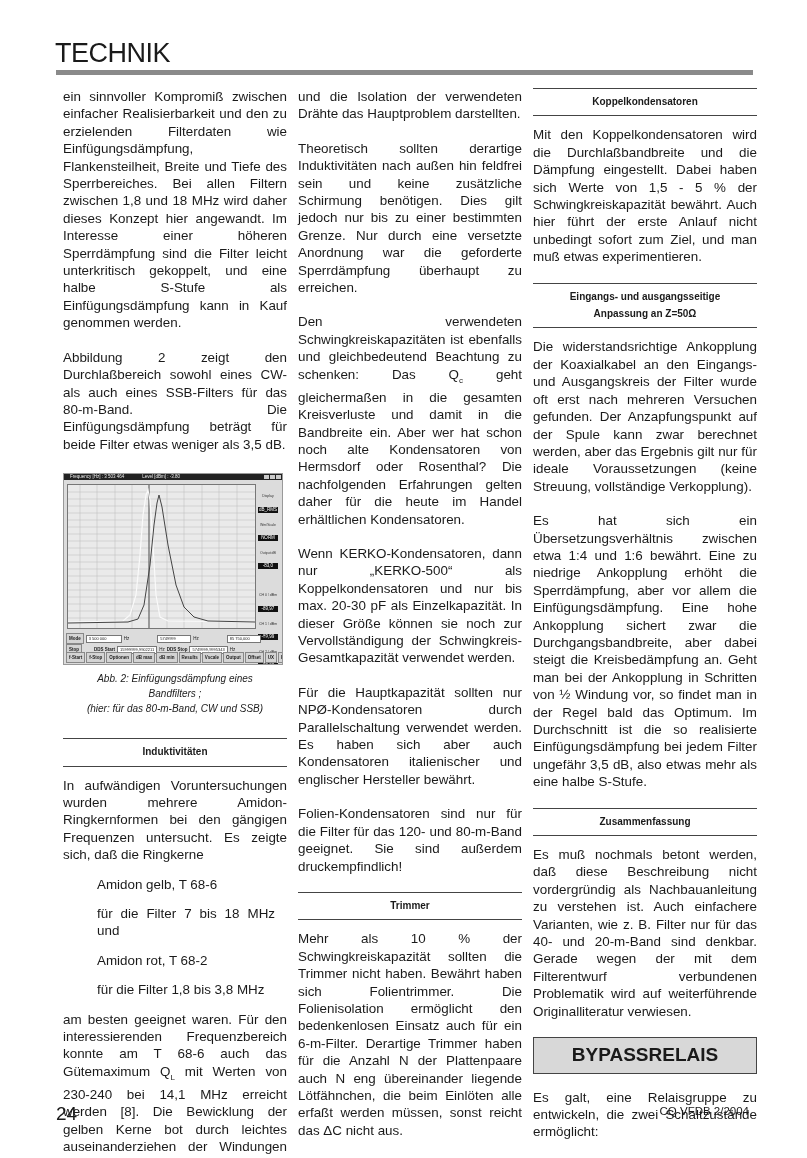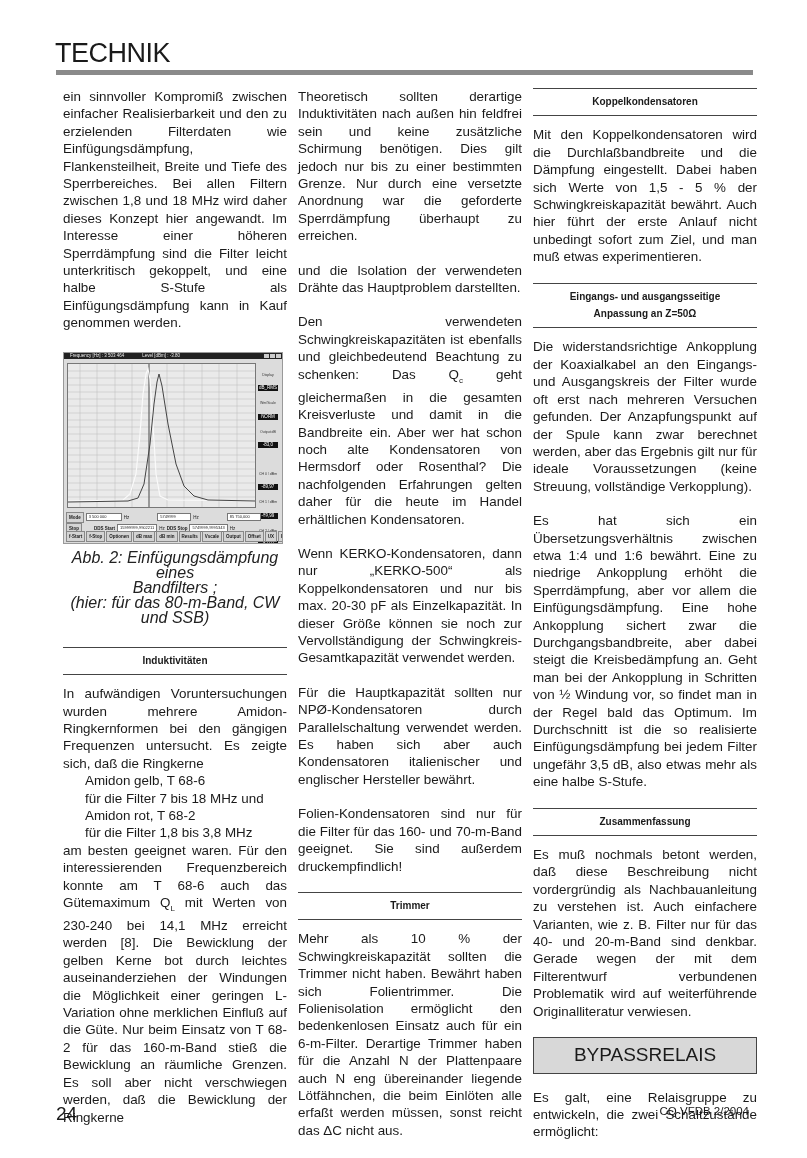--- a/index.html
+++ b/index.html
@@ -7,52 +7,53 @@
          font-family: "Liberation Sans", sans-serif; color: #1a1a1a; }
   .header-title { position: absolute; left: 55px; top: 38px; font-size: 27px; font-weight: normal;
                   letter-spacing: -0.5px; color: #1a1a1a; font-family: "Liberation Sans", sans-serif; }
   .header-bar { position: absolute; left: 56px; top: 70px; width: 697px; height: 5px; background: #8a8a8a; }
   .col { position: absolute; top: 88px; width: 224px; font-size: 13.4px; line-height: 17.4px; }
   .col-1 { left: 63px; }
   .col-2 { left: 298px; }
   .col-3 { left: 533px; }
   .col p { margin: 0 0 17px 0; text-align: justify; hyphens: manual; }
   .col p.last { margin-bottom: 0; }
-  .indent { padding-left: 22px; text-align: right; margin: 0 !important; }
+  .indent { padding-left: 22px; text-align: right; margin: 12px !important; }
   .section-head { border-top: 1.5px solid #444; border-bottom: 1.5px solid #444; text-align: center;
                   font-weight: bold; font-size: 10px; padding: 4px 0 5px 0; margin: 0 0 10px 0; }
   .figure { width: 218px; height: 190px; background: #dcdcdc; border: 1px solid #999; margin: 20px 0 6px 0;
             position: relative; font-size: 4px; overflow: hidden; }
   .fig-titlebar { position: absolute; left: 0; top: 0; right: 0; height: 6px; background: #222; color: #eee;
                   font-size: 4.5px; line-height: 6px; padding-left: 6px; display: flex; gap: 18px; }
   .fig-winbtns { position: absolute; right: 1px; top: 1px; display: flex; gap: 1px; }
   .fig-winbtns span { width: 5px; height: 4px; background: #ccc; display: block; }
   .fig-plot { position: absolute; left: 3px; top: 10px; width: 187px; height: 143px; background: #eaeaea;
               border: 1px solid #777; }
   .fig-side { position: absolute; right: 2px; top: 10px; width: 24px; height: 143px; }
   .side-label { font-size: 3.5px; color: #333; text-align: center; margin-top: 4px; }
   .side-box { background: #111; color: #fff; font-size: 4.5px; text-align: center; height: 6px; line-height: 6px; margin: 1px 2px 0 2px; }
   .fig-row { position: absolute; left: 2px; right: 2px; display: flex; align-items: center; gap: 2px; font-size: 4.5px; }
   .fig-btn { background: #d4d4d4; border: 1px solid #888; padding: 0 2px; height: 9px; line-height: 9px; font-weight: bold; font-size: 4.5px; white-space: nowrap; }
   .fig-field { background: #fff; border: 1px solid #777; height: 6px; line-height: 6px; padding: 0 2px; font-size: 4px; }
-  .caption { font-style: italic; text-align: center; font-size: 16px; line-height: 15px; margin: 4px 0 22px 0; color: #222; }
-  .box-head { border: 1.5px solid #444; background: #d8d8d8; text-align: center; font-weight: normal;
+  .caption { font-style: italic; text-align: center; font-size: 10px; line-height: 15px; margin: 4px 0 22px 0; color: #222; }
+  .box-head { border: 1.5px solid #444; background: #d8d8d8; text-align: center; font-weight: bold;
               font-size: 19px; padding: 8px 0 9px 0; margin: 4px 0 15px 0; }
   .footer-page { position: absolute; left: 56px; top: 1103px; font-size: 19px; }
   .footer-mag { position: absolute; right: 58px; top: 1105px; font-size: 11.5px; }
   sub { font-size: 8px; }
 </style>
 </head>
 <body>
 
 <div class="header-title">TECHNIK</div>
 <div class="header-bar"></div>
 
 <div class="col col-1">
   <p>ein sinnvoller Kompromiß zwischen einfacher Realisierbarkeit und den zu erzielenden Filterdaten wie Einfügungsdämpfung, Flankensteilheit, Breite und Tiefe des Sperrbereiches. Bei allen Filtern zwischen 1,8 und 18 MHz wird daher dieses Konzept hier angewandt. Im Interesse einer höheren Sperrdämpfung sind die Filter leicht unterkritisch gekoppelt, und eine halbe S-Stufe als Einfügungsdämpfung kann in Kauf genommen werden.</p>
+  <p class="last">Abbildung 2 zeigt den Durchlaßbereich sowohl eines CW- als auch eines SSB-Filters für das 80-m-Band. Die Einfügungsdämpfung beträgt für beide Filter etwas weniger als 3,5 dB.</p>
 
   <div class="figure">
     <div class="fig-titlebar">
       <span>Frequency [Hz] : 3 503 464</span>
       <span>Level [dBm] : -3.80</span>
       <div class="fig-winbtns">
         <span></span>
         <span></span>
         <span></span>
       </div>
@@ -152,26 +153,26 @@
   <div class="section-head">Induktivitäten</div>
   <p style="margin-bottom:0;">In aufwändigen Voruntersuchungen wurden mehrere Amidon-Ringkernformen bei den gängigen Frequenzen untersucht. Es zeigte sich, daß die Ringkerne</p>
   <p class="indent">Amidon gelb, T 68-6</p>
   <p class="indent">für die Filter 7 bis 18 MHz und</p>
   <p class="indent">Amidon rot, T 68-2</p>
   <p class="indent">für die Filter 1,8 bis 3,8 MHz</p>
   <p class="last"><span>am besten geeignet waren. Für den interessierenden Frequenzbereich konnte am T 68-6 auch das Gütemaximum Q</span><sub>L</sub><span> mit Werten von 230-240 bei 14,1 MHz erreicht werden [8]. Die Bewicklung der gelben Kerne bot durch leichtes auseinanderziehen der Windungen die Möglichkeit einer geringen L-Variation ohne merklichen Einfluß auf die Güte. Nur beim Einsatz von T 68-2 für das 160-m-Band stieß die Bewicklung an räumliche Grenzen. Es soll aber nicht verschwiegen werden, daß die Bewicklung der Ringkerne</span></p>
 </div>
 
 <div class="col col-2">
+  <p>und die Isolation der verwendeten Drähte das Hauptproblem darstellten.</p>
   <p>Theoretisch sollten derartige Induktivitäten nach außen hin feldfrei sein und keine zusätzliche Schirmung benötigen. Dies gilt jedoch nur bis zu einer bestimmten Grenze. Nur durch eine versetzte Anordnung war die geforderte Sperrdämpfung überhaupt zu erreichen.</p>
-  <p>und die Isolation der verwendeten Drähte das Hauptproblem darstellten.</p>
   <p><span>Den verwendeten Schwingkreiskapazitäten ist ebenfalls und gleichbedeutend Beachtung zu schenken: Das Q</span><sub>c</sub><span> geht gleichermaßen in die gesamten Kreisverluste und damit in die Bandbreite ein. Aber wer hat schon noch alte Kondensatoren von Hermsdorf oder Rosenthal? Die nachfolgenden Erfahrungen gelten daher für die heute im Handel erhältlichen Kondensatoren.</span></p>
   <p>Wenn KERKO-Kondensatoren, dann nur „KERKO-500“ als Koppelkondensatoren und nur bis max. 20-30 pF als Einzelkapazität. In dieser Größe können sie noch zur Vervollständigung der Schwingkreis-Gesamtkapazität verwendet werden.</p>
   <p>Für die Hauptkapazität sollten nur NPØ-Kondensatoren durch Parallelschaltung verwendet werden. Es haben sich aber auch Kondensatoren italienischer und englischer Hersteller bewährt.</p>
-  <p>Folien-Kondensatoren sind nur für die Filter für das 160- und 70-m-Band geeignet. Sie sind außerdem druckempfindlich!</p>
+  <p>Folien-Kondensatoren sind nur für die Filter für das 120- und 80-m-Band geeignet. Sie sind außerdem druckempfindlich!</p>
   <div class="section-head">Trimmer</div>
   <p class="last">Mehr als 10 % der Schwingkreiskapazität sollten die Trimmer nicht haben. Bewährt haben sich Folientrimmer. Die Folienisolation ermöglicht den bedenkenlosen Einsatz auch für ein 6-m-Filter. Derartige Trimmer haben für die Anzahl N der Plattenpaare auch N eng übereinander liegende Lötfähnchen, die beim Einlöten alle erfaßt werden müssen, sonst reicht das ΔC nicht aus.</p>
 </div>
 
 <div class="col col-3">
   <div class="section-head">Koppelkondensatoren</div>
   <p>Mit den Koppelkondensatoren wird die Durchlaßbandbreite und die Dämpfung eingestellt. Dabei haben sich Werte von 1,5 - 5 % der Schwingkreiskapazität bewährt. Auch hier führt der erste Anlauf nicht unbedingt sofort zum Ziel, und man muß etwas experimentieren.</p>
   <div class="section-head">
     <div>Eingangs- und ausgangsseitige</div>
     <div>Anpassung an Z=50Ω</div>

